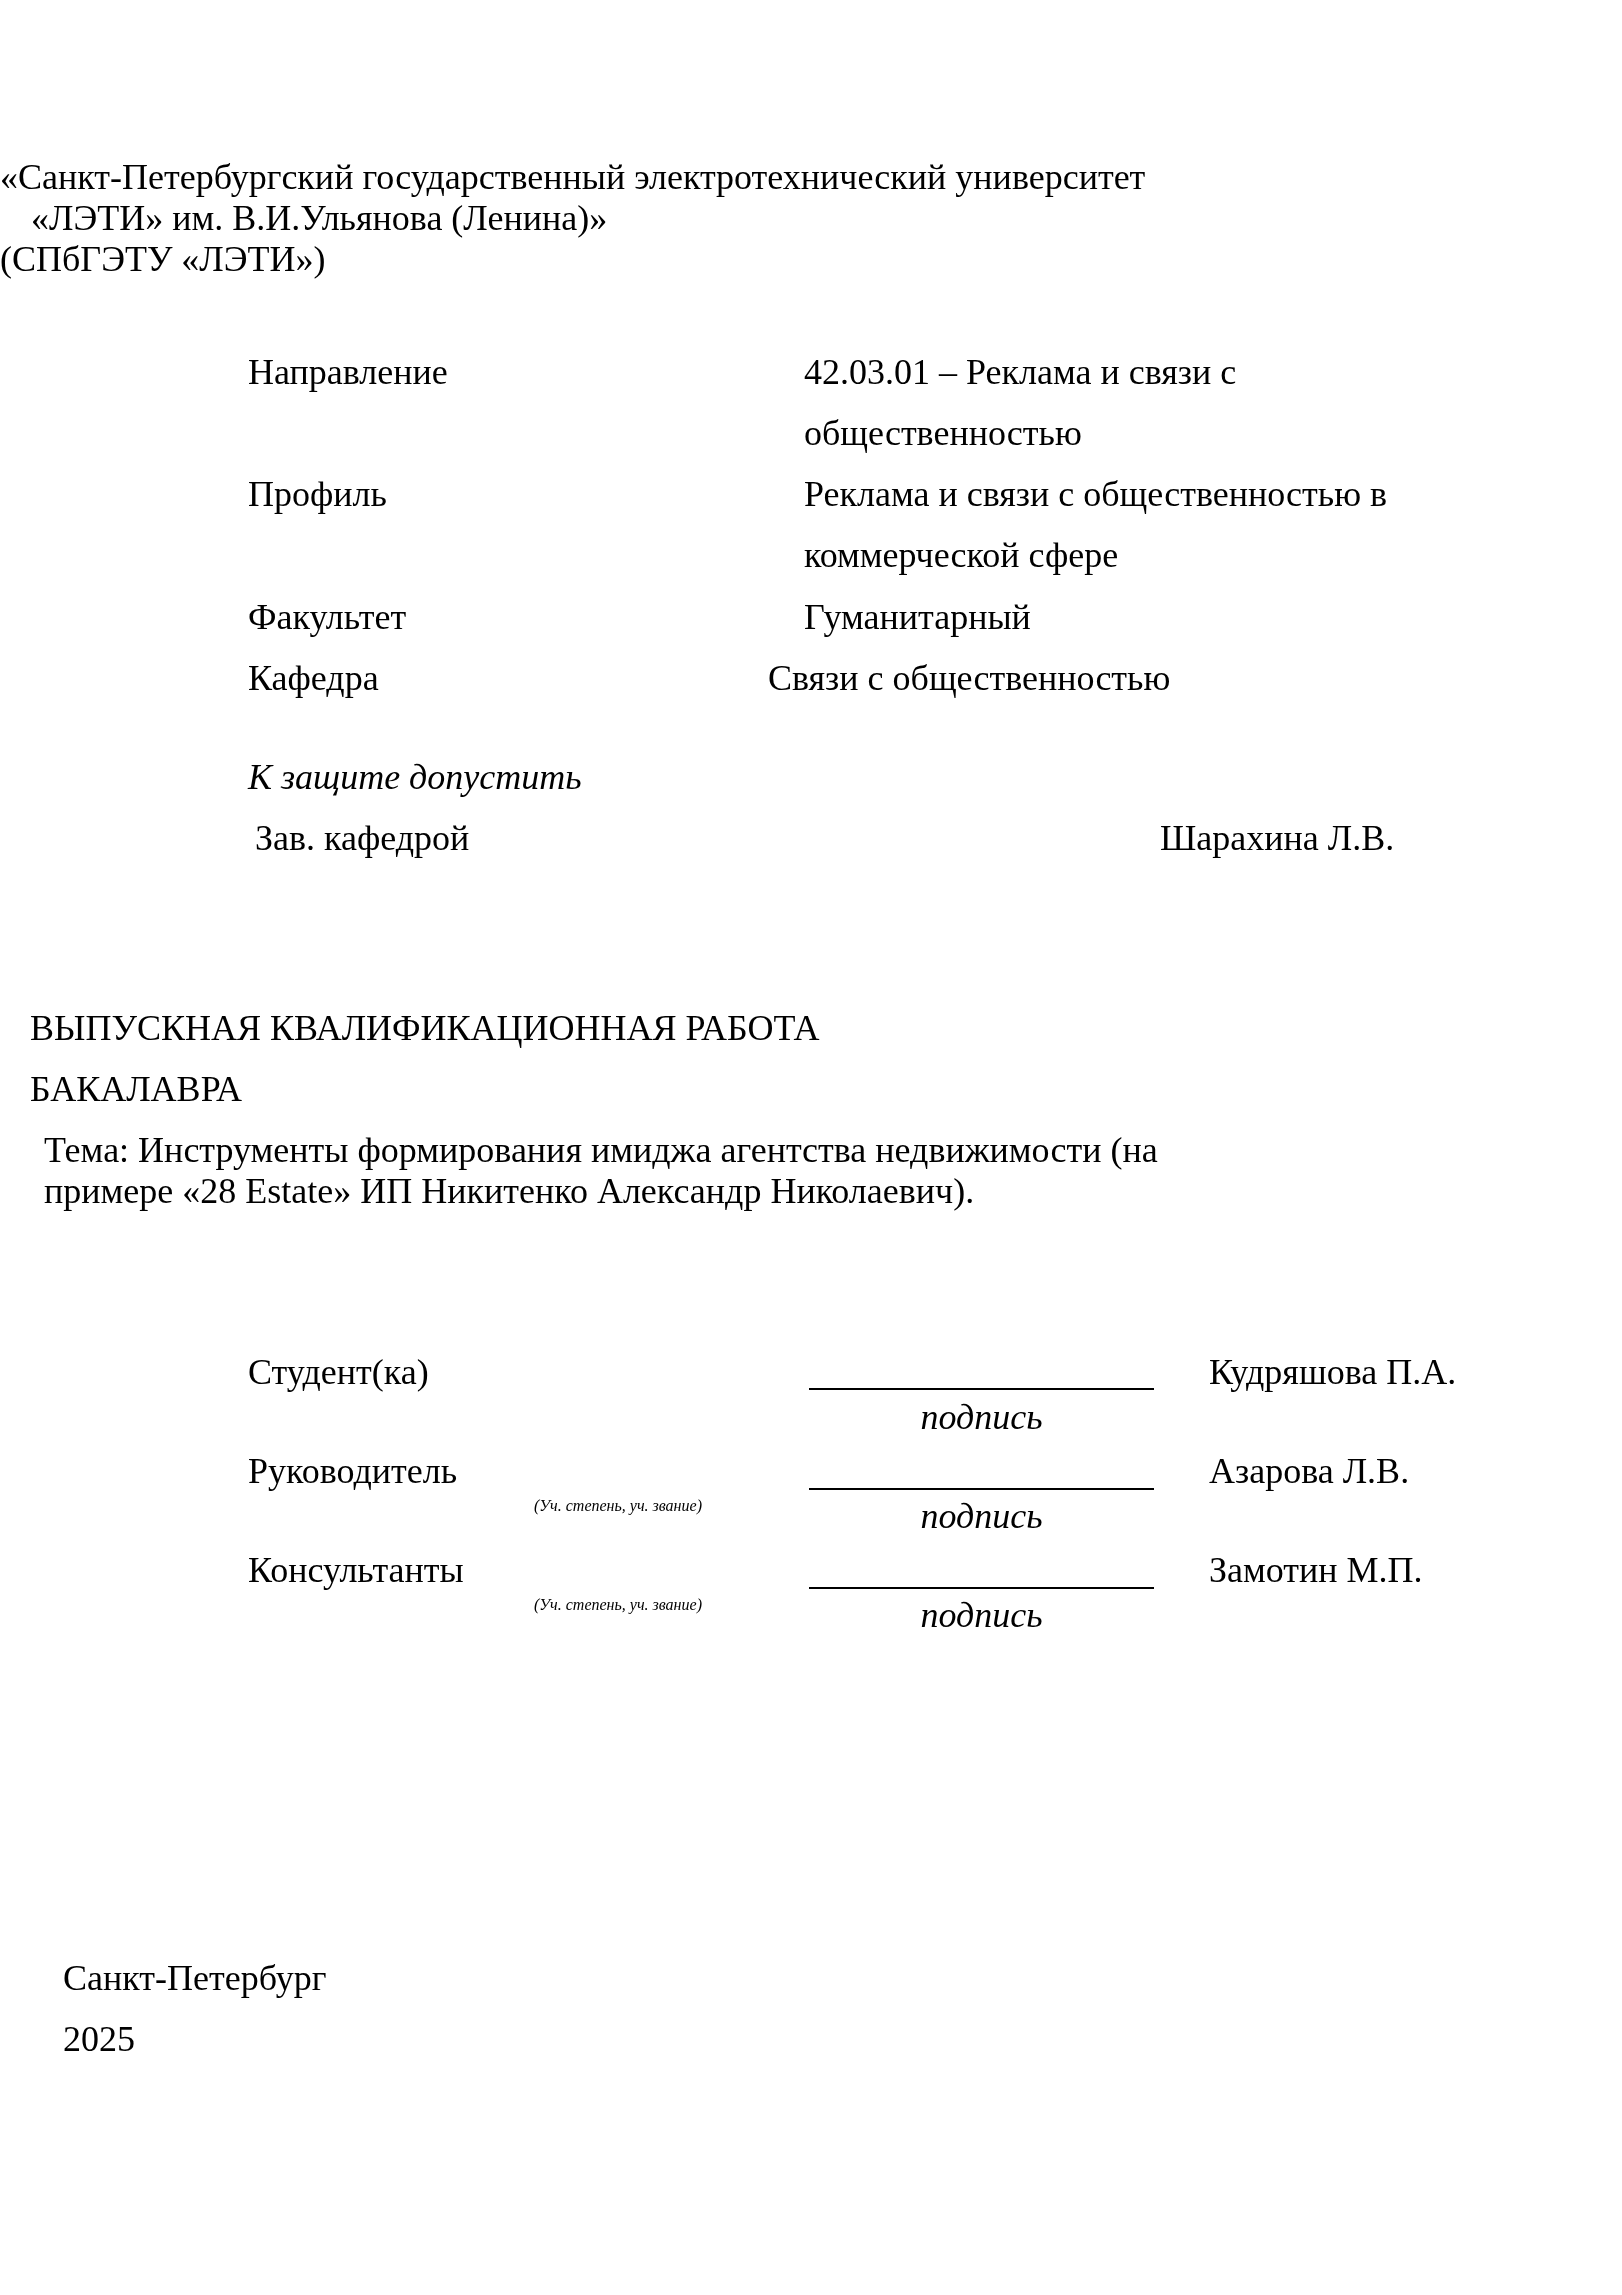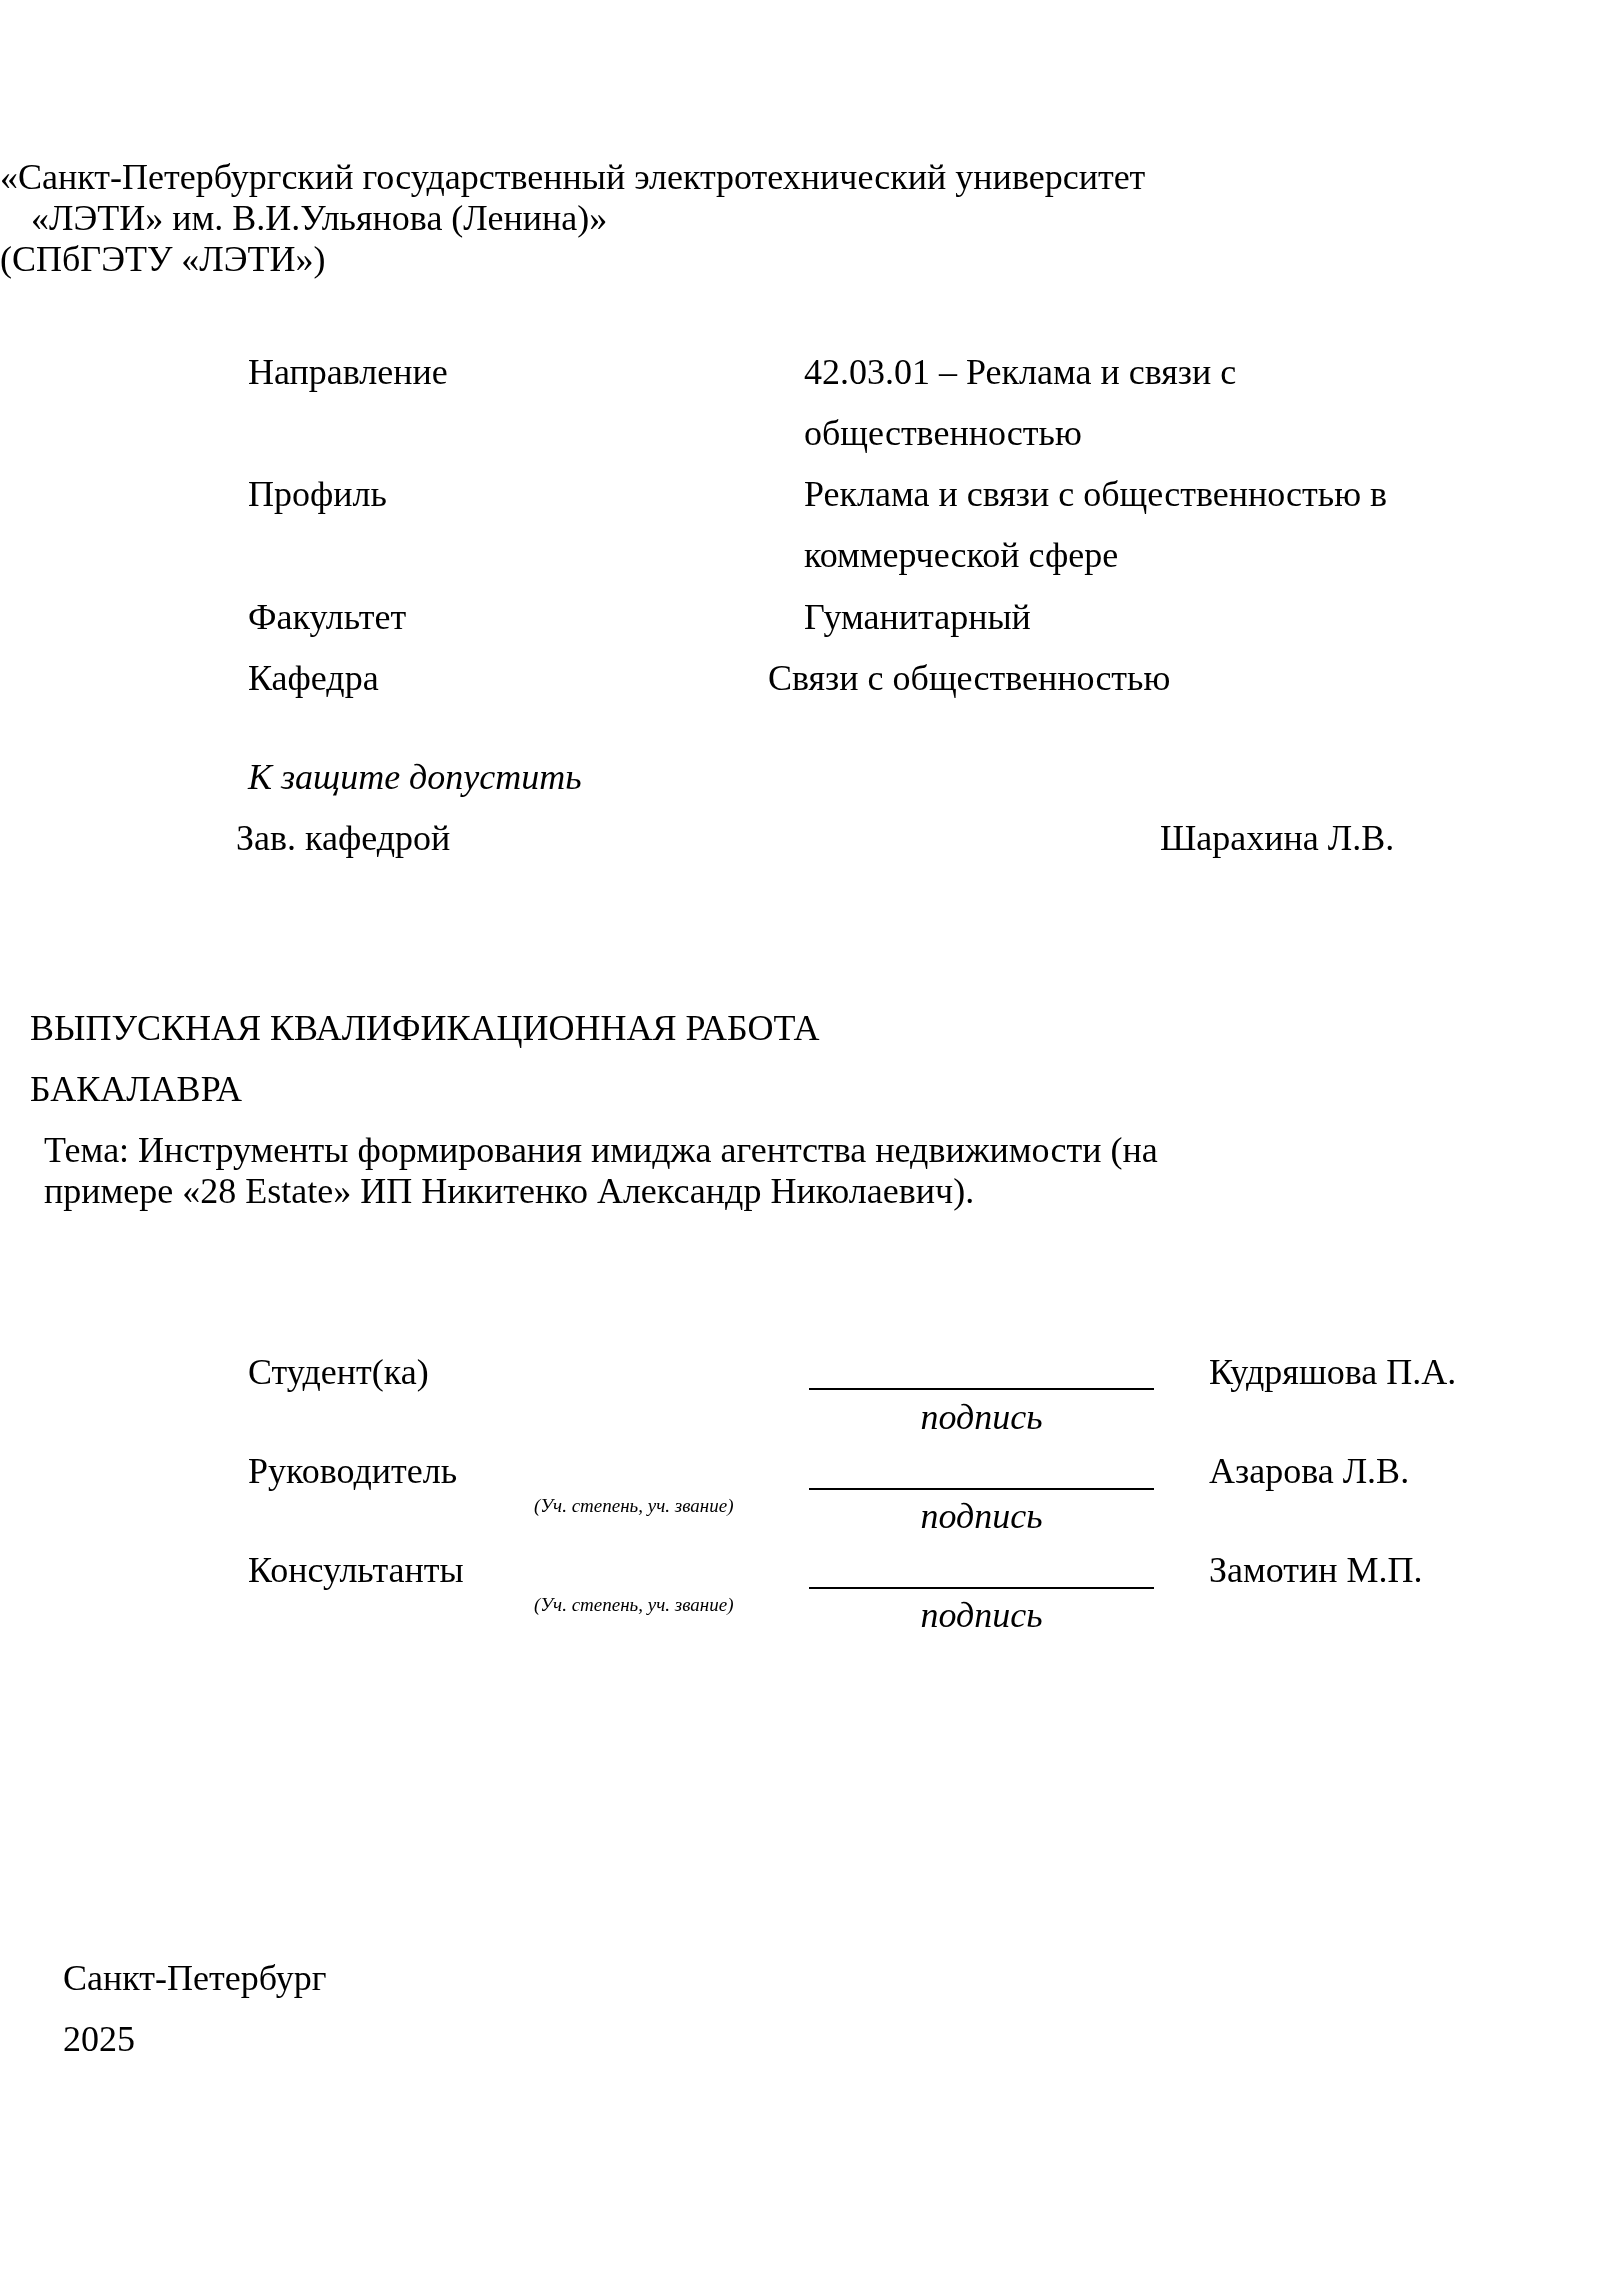--- a/index.html
+++ b/index.html
@@ -5,21 +5,21 @@
   html, body { margin: 0; padding: 0; background: #ffffff; }
   body {
     width: 1623px; height: 2295px; position: relative; overflow: hidden;
     font-family: "Liberation Serif", "DejaVu Serif", serif;
     color: #000000;
   }
   .abs { position: absolute; white-space: nowrap; }
   .t { font-size: 36px; line-height: 41px; }
   .center { left: 0; width: 1623px; text-align: left; }
   .it { font-style: italic; }
-  .small-it { font-style: italic; font-size: 19px; line-height: 22px; }
+  .small-it { font-style: italic; font-size: 16px; line-height: 22px; }
   .sigline { position: absolute; height: 0; border-top: 2.4px solid #000; width: 345px; left: 809px; }
 </style>
 </head>
 <body>
 
 <div class="abs t center" style="top:157px;">«Санкт-Петербургский государственный электротехнический университет</div>
 <div class="abs t center" style="top:198px;padding-left:31px;">«ЛЭТИ» им. В.И.Ульянова (Ленина)»</div>
 <div class="abs t center" style="top:239px;">(СПбГЭТУ «ЛЭТИ»)</div>
 
 <div>
@@ -32,21 +32,21 @@
   <div class="abs t" style="left:804px; top:535px;">коммерческой сфере</div>
 
   <div class="abs t" style="left:248px; top:597px;">Факультет</div>
   <div class="abs t" style="left:804px; top:597px;">Гуманитарный</div>
 
   <div class="abs t" style="left:248px; top:658px;">Кафедра</div>
   <div class="abs t" style="left:768px; top:658px;">Связи с общественностью</div>
 </div>
 
 <div class="abs t it" style="left:248px; top:757px;">К защите допустить</div>
-<div class="abs t" style="left:236px; top:818px;">Зав. кафедрой</div>
+<div class="abs t" style="left:255px; top:818px;">Зав. кафедрой</div>
 <div class="abs t" style="left:1160px; top:818px;">Шарахина Л.В.</div>
 
 <div class="abs t center" style="top:1008px; padding-left:30px;">ВЫПУСКНАЯ КВАЛИФИКАЦИОННАЯ РАБОТА</div>
 <div class="abs t center" style="top:1069px; padding-left:30px;">БАКАЛАВРА</div>
 <div class="abs t center" style="top:1130px; padding-left:44px;">Тема: Инструменты формирования имиджа агентства недвижимости (на</div>
 <div class="abs t center" style="top:1171px; padding-left:44px;">примере «28 Estate» ИП Никитенко Александр Николаевич).</div>
 
 <div>
 
   <div class="abs t" style="left:248px; top:1352px;">Студент(ка)</div>

